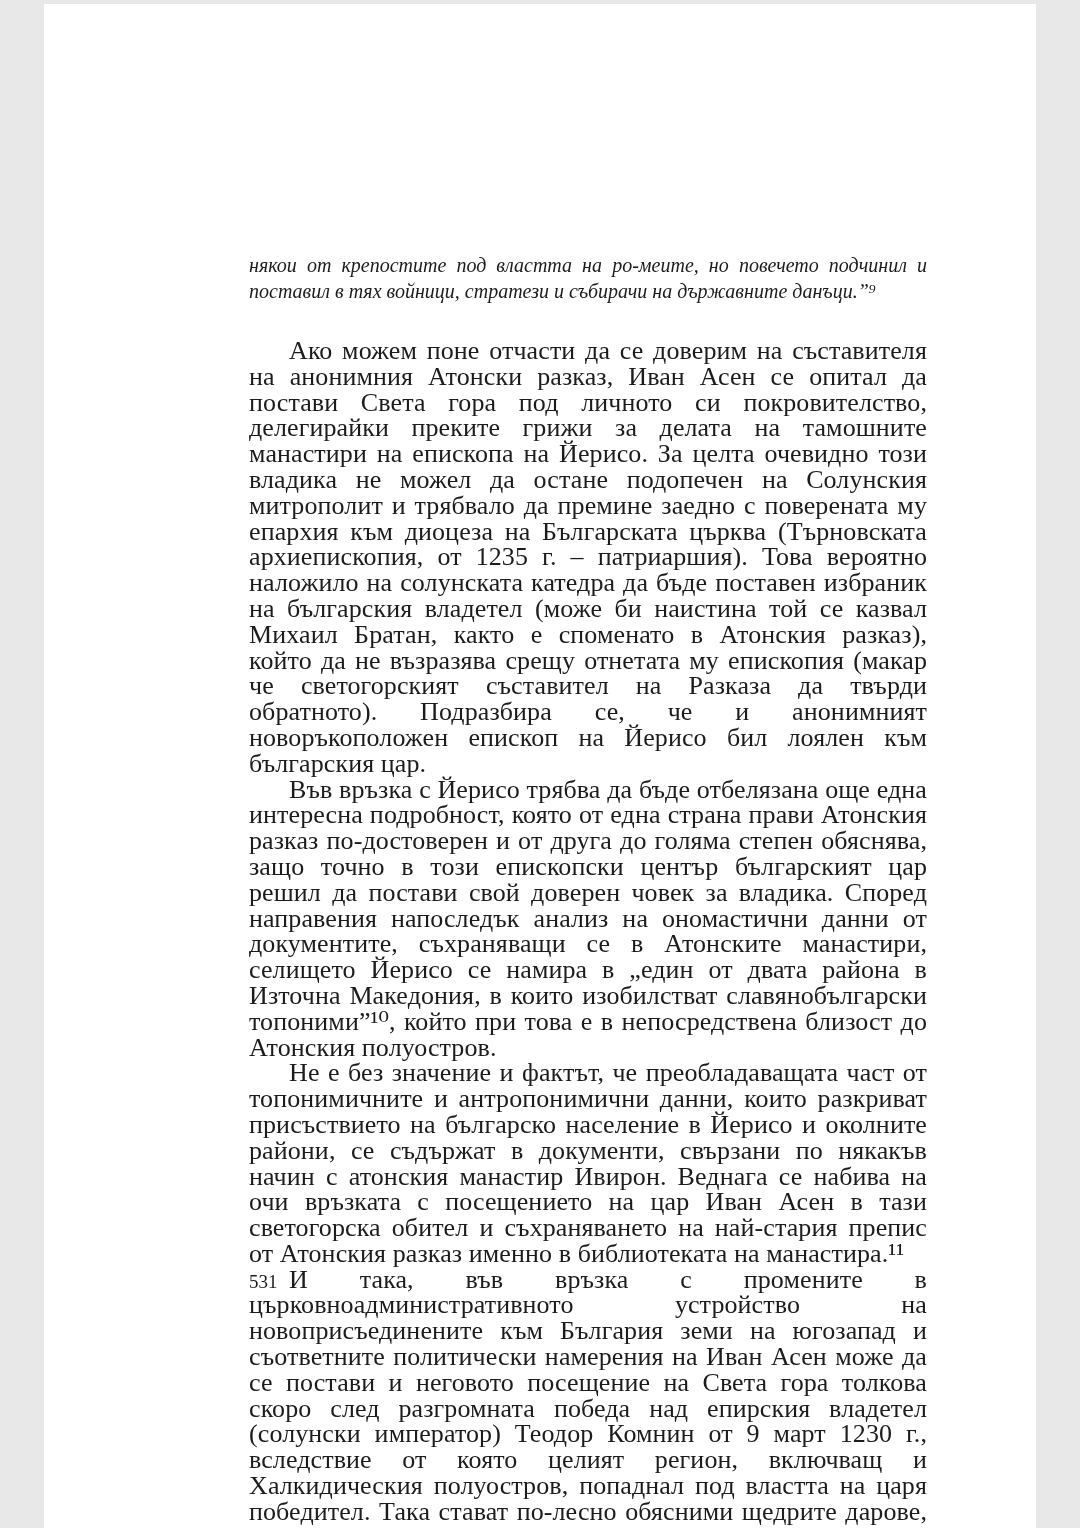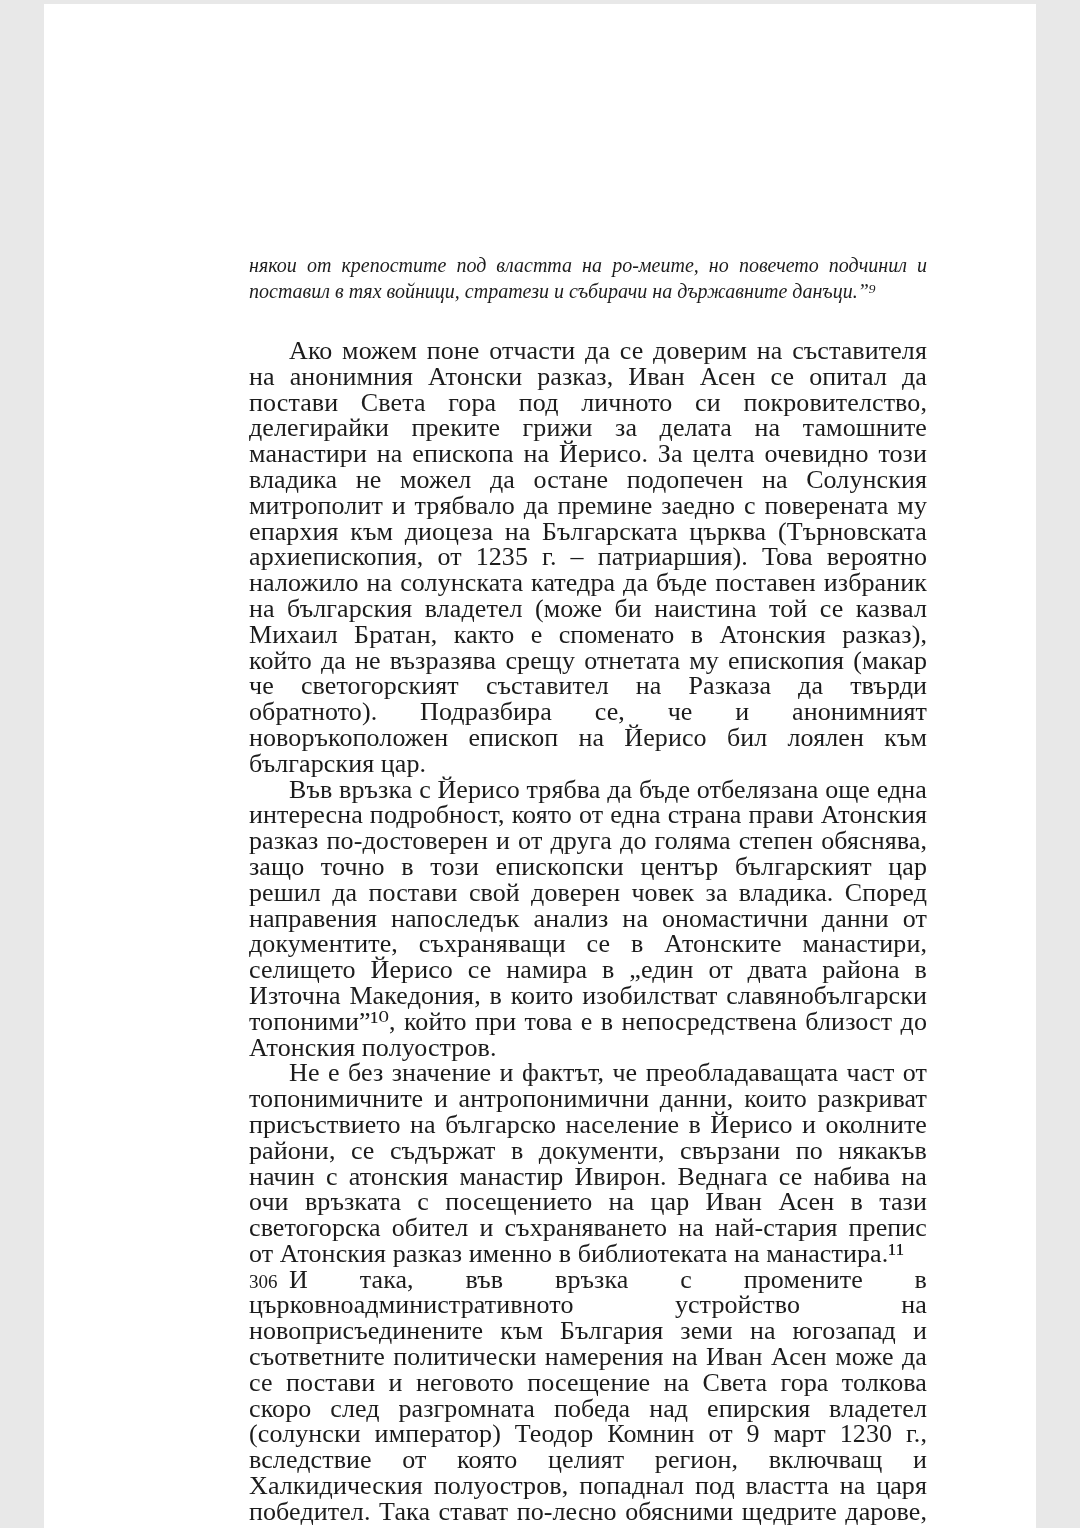--- a/index.html
+++ b/index.html
@@ -52,14 +52,14 @@
 <body>
 
 <div class="page">
   <div class="text-block">
     <p class="epigraph">някои от крепостите под властта на ро-меите, но повечето подчинил и поставил в тях войници, стратези и събирачи на държавните данъци.”⁹</p>
     <p class="body-para">Ако можем поне отчасти да се доверим на съставителя на анонимния Атонски разказ, Иван Асен се опитал да постави Света гора под личното си покровителство, делегирайки преките грижи за делата на тамошните манастири на епископа на Йерисо. За целта очевидно този владика не можел да остане подопечен на Солунския митрополит и трябвало да премине заедно с поверената му епархия към диоцеза на Българската църква (Търновската архиепископия, от 1235 г. – патриаршия). Това вероятно наложило на солунската катедра да бъде поставен избраник на българския владетел (може би наистина той се казвал Михаил Братан, както е споменато в Атонския разказ), който да не възразява срещу отнетата му епископия (макар че светогорският съставител на Разказа да твърди обратното). Подразбира се, че и анонимният новоръкоположен епископ на Йерисо бил лоялен към българския цар.</p>
     <p class="body-para">Във връзка с Йерисо трябва да бъде отбелязана още една интересна подробност, която от една страна прави Атонския разказ по-достоверен и от друга до голяма степен обяснява, защо точно в този епископски център българският цар решил да постави свой доверен човек за владика. Според направения напоследък анализ на ономастични данни от документите, съхраняващи се в Атонските манастири, селището Йерисо се намира в „един от двата района в Източна Македония, в които изобилстват славянобългарски топоними”¹⁰, който при това е в непосредствена близост до Атонския полуостров.</p>
     <p class="body-para">Не е без значение и фактът, че преобладаващата част от топонимичните и антропонимични данни, които разкриват присъствието на българско население в Йерисо и околните райони, се съдържат в документи, свързани по някакъв начин с атонския манастир Ивирон. Веднага се набива на очи връзката с посещението на цар Иван Асен в тази светогорска обител и съхраняването на най-стария препис от Атонския разказ именно в библиотеката на манастира.¹¹</p>
     <p class="body-para">И така, във връзка с промените в църковноадминистративното устройство на новоприсъединените към България земи на югозапад и съответните политически намерения на Иван Асен може да се постави и неговото посещение на Света гора толкова скоро след разгромната победа над епирския владетел (солунски император) Теодор Комнин от 9 март 1230 г., вследствие от която целият регион, включващ и Халкидическия полуостров, попаднал под властта на царя победител. Така стават по-лесно обясними щедрите дарове, оставени от Иван Асен за атонските манастири, срещу които не ни е известно да е имало някакви възражения от страна на светогорското монашеско братство.¹²</p>
   </div>
-  <div class="page-number">306</div>
+  <div class="page-number">531</div>
 </div>
 
 </body></html>

